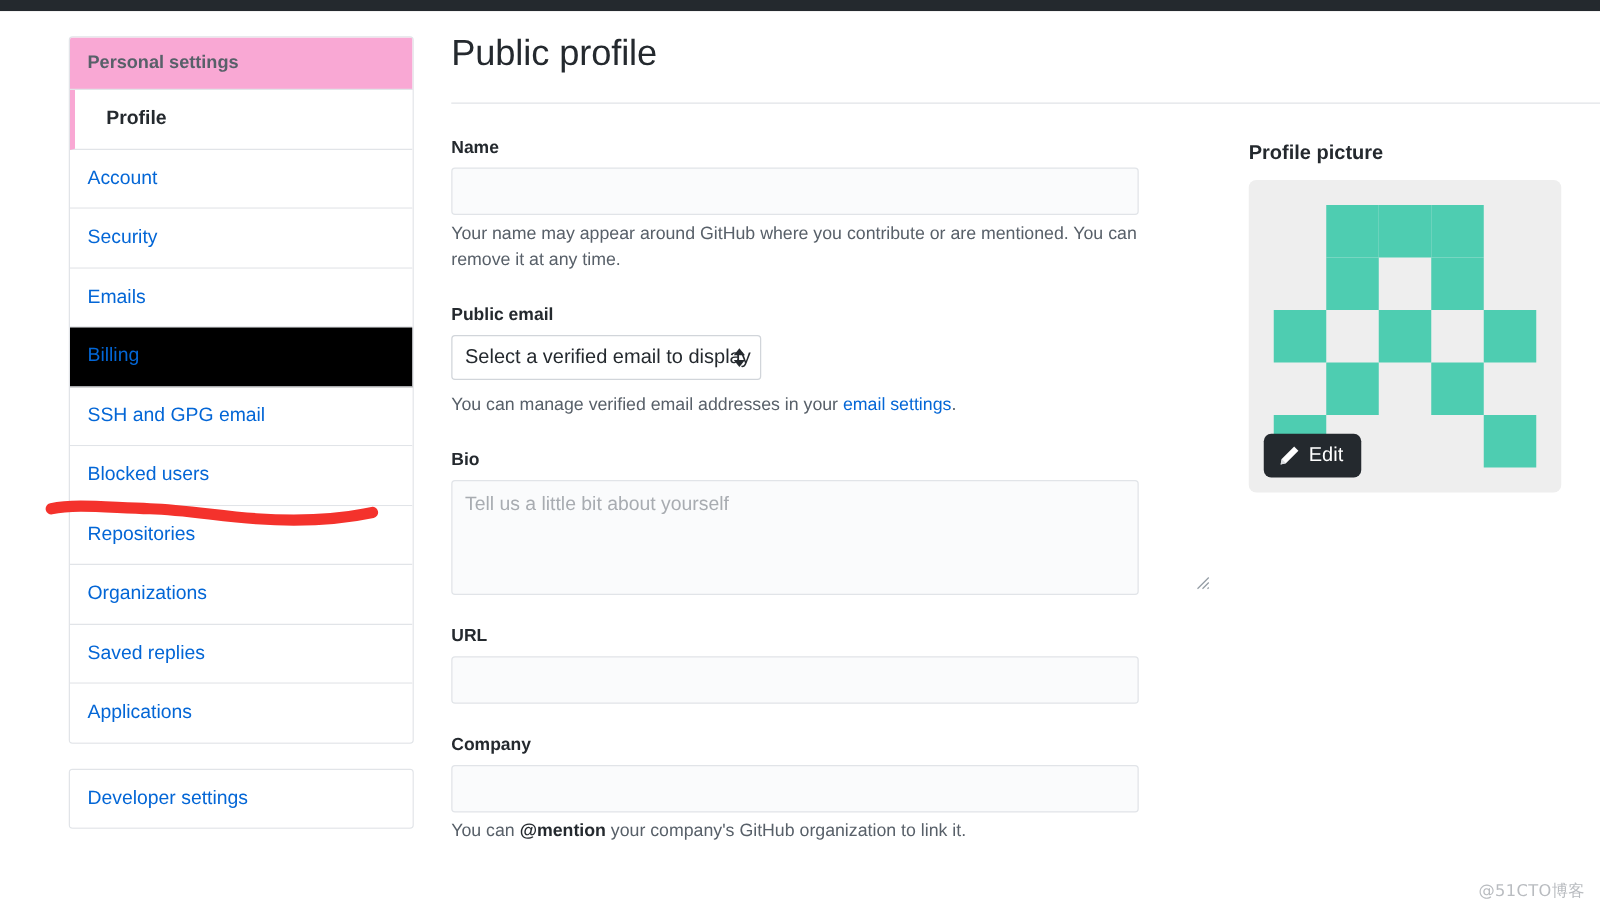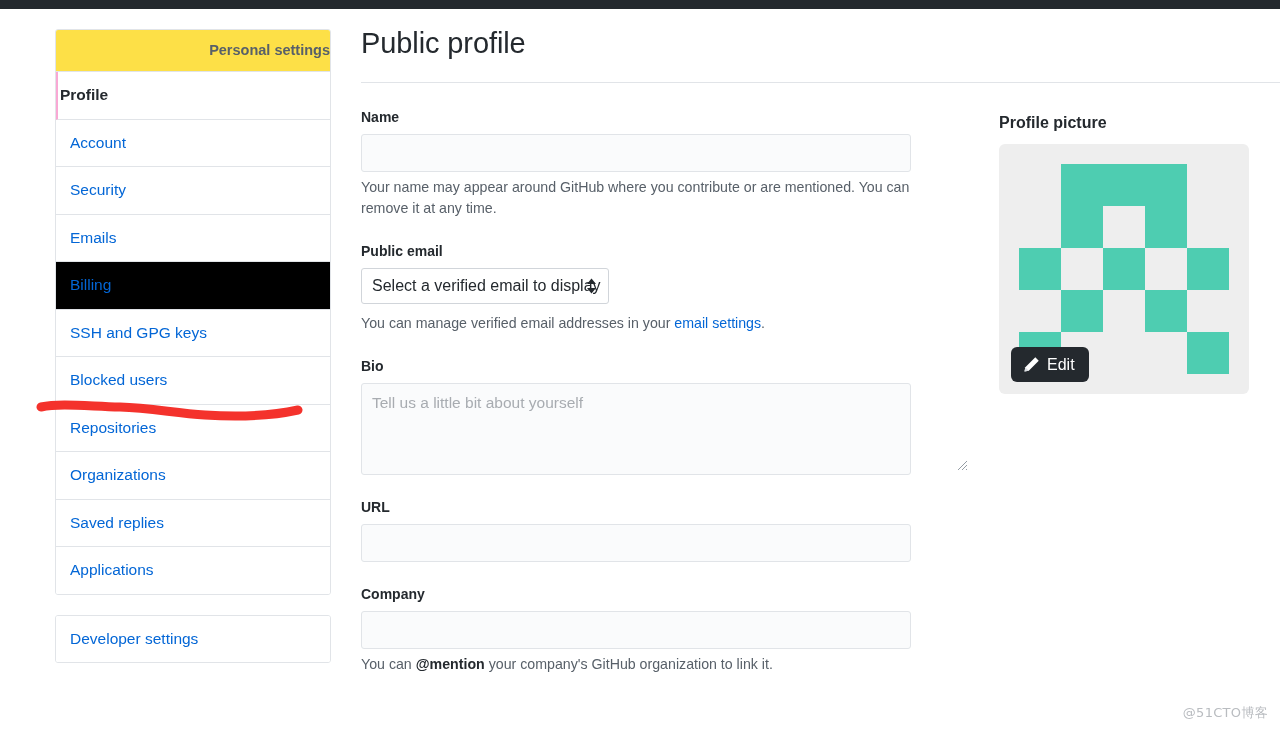--- a/index.html
+++ b/index.html
@@ -35,43 +35,42 @@
     border: 1px solid #e1e4e8;
     border-radius: 3px;
     background: #ffffff;
     overflow: hidden;
   }
   .nav-header {
     font-size: 14.5px;
     font-weight: bold;
     color: #586069;
     padding: 12px 0 12px 14px;
-    background: #fde047;
+    background: #f9a8d4;
     border-bottom: 1px solid #e1e4e8;
     line-height: 1.2;
-    text-align: right;
   }
   .nav-item {
     position: relative;
     display: block;
     padding: 12px 0 12px 14px;
     font-size: 15.5px;
     color: #0366d6;
     border-bottom: 1px solid #e1e4e8;
     line-height: 1.45;
     background: #ffffff;
     cursor: pointer;
     text-decoration: none;
   }
   .nav-item:last-child { border-bottom: none; }
   .nav-item.selected {
     color: #24292e;
     font-weight: bold;
-    border-left: 2px solid #f9a8d4;
-    padding-left: 2px;
+    border-left: 4px solid #f9a8d4;
+    padding-left: 25px;
   }
   .nav-item.shaded { background: #000000; }
 
   .dev-box {
     margin-top: 20px;
     border: 1px solid #e1e4e8;
     border-radius: 3px;
     background: #ffffff;
     overflow: hidden;
   }
@@ -272,21 +271,21 @@
       <div class="nav-item">
         <span>Security</span>
       </div>
       <div class="nav-item">
         <span>Emails</span>
       </div>
       <div class="nav-item shaded">
         <span>Billing</span>
       </div>
       <div class="nav-item">
-        <span>SSH and GPG keys</span>
+        <span>SSH and GPG email</span>
       </div>
       <div class="nav-item">
         <span>Blocked users</span>
       </div>
       <div class="nav-item">
         <span>Repositories</span>
       </div>
       <div class="nav-item">
         <span>Organizations</span>
       </div>

